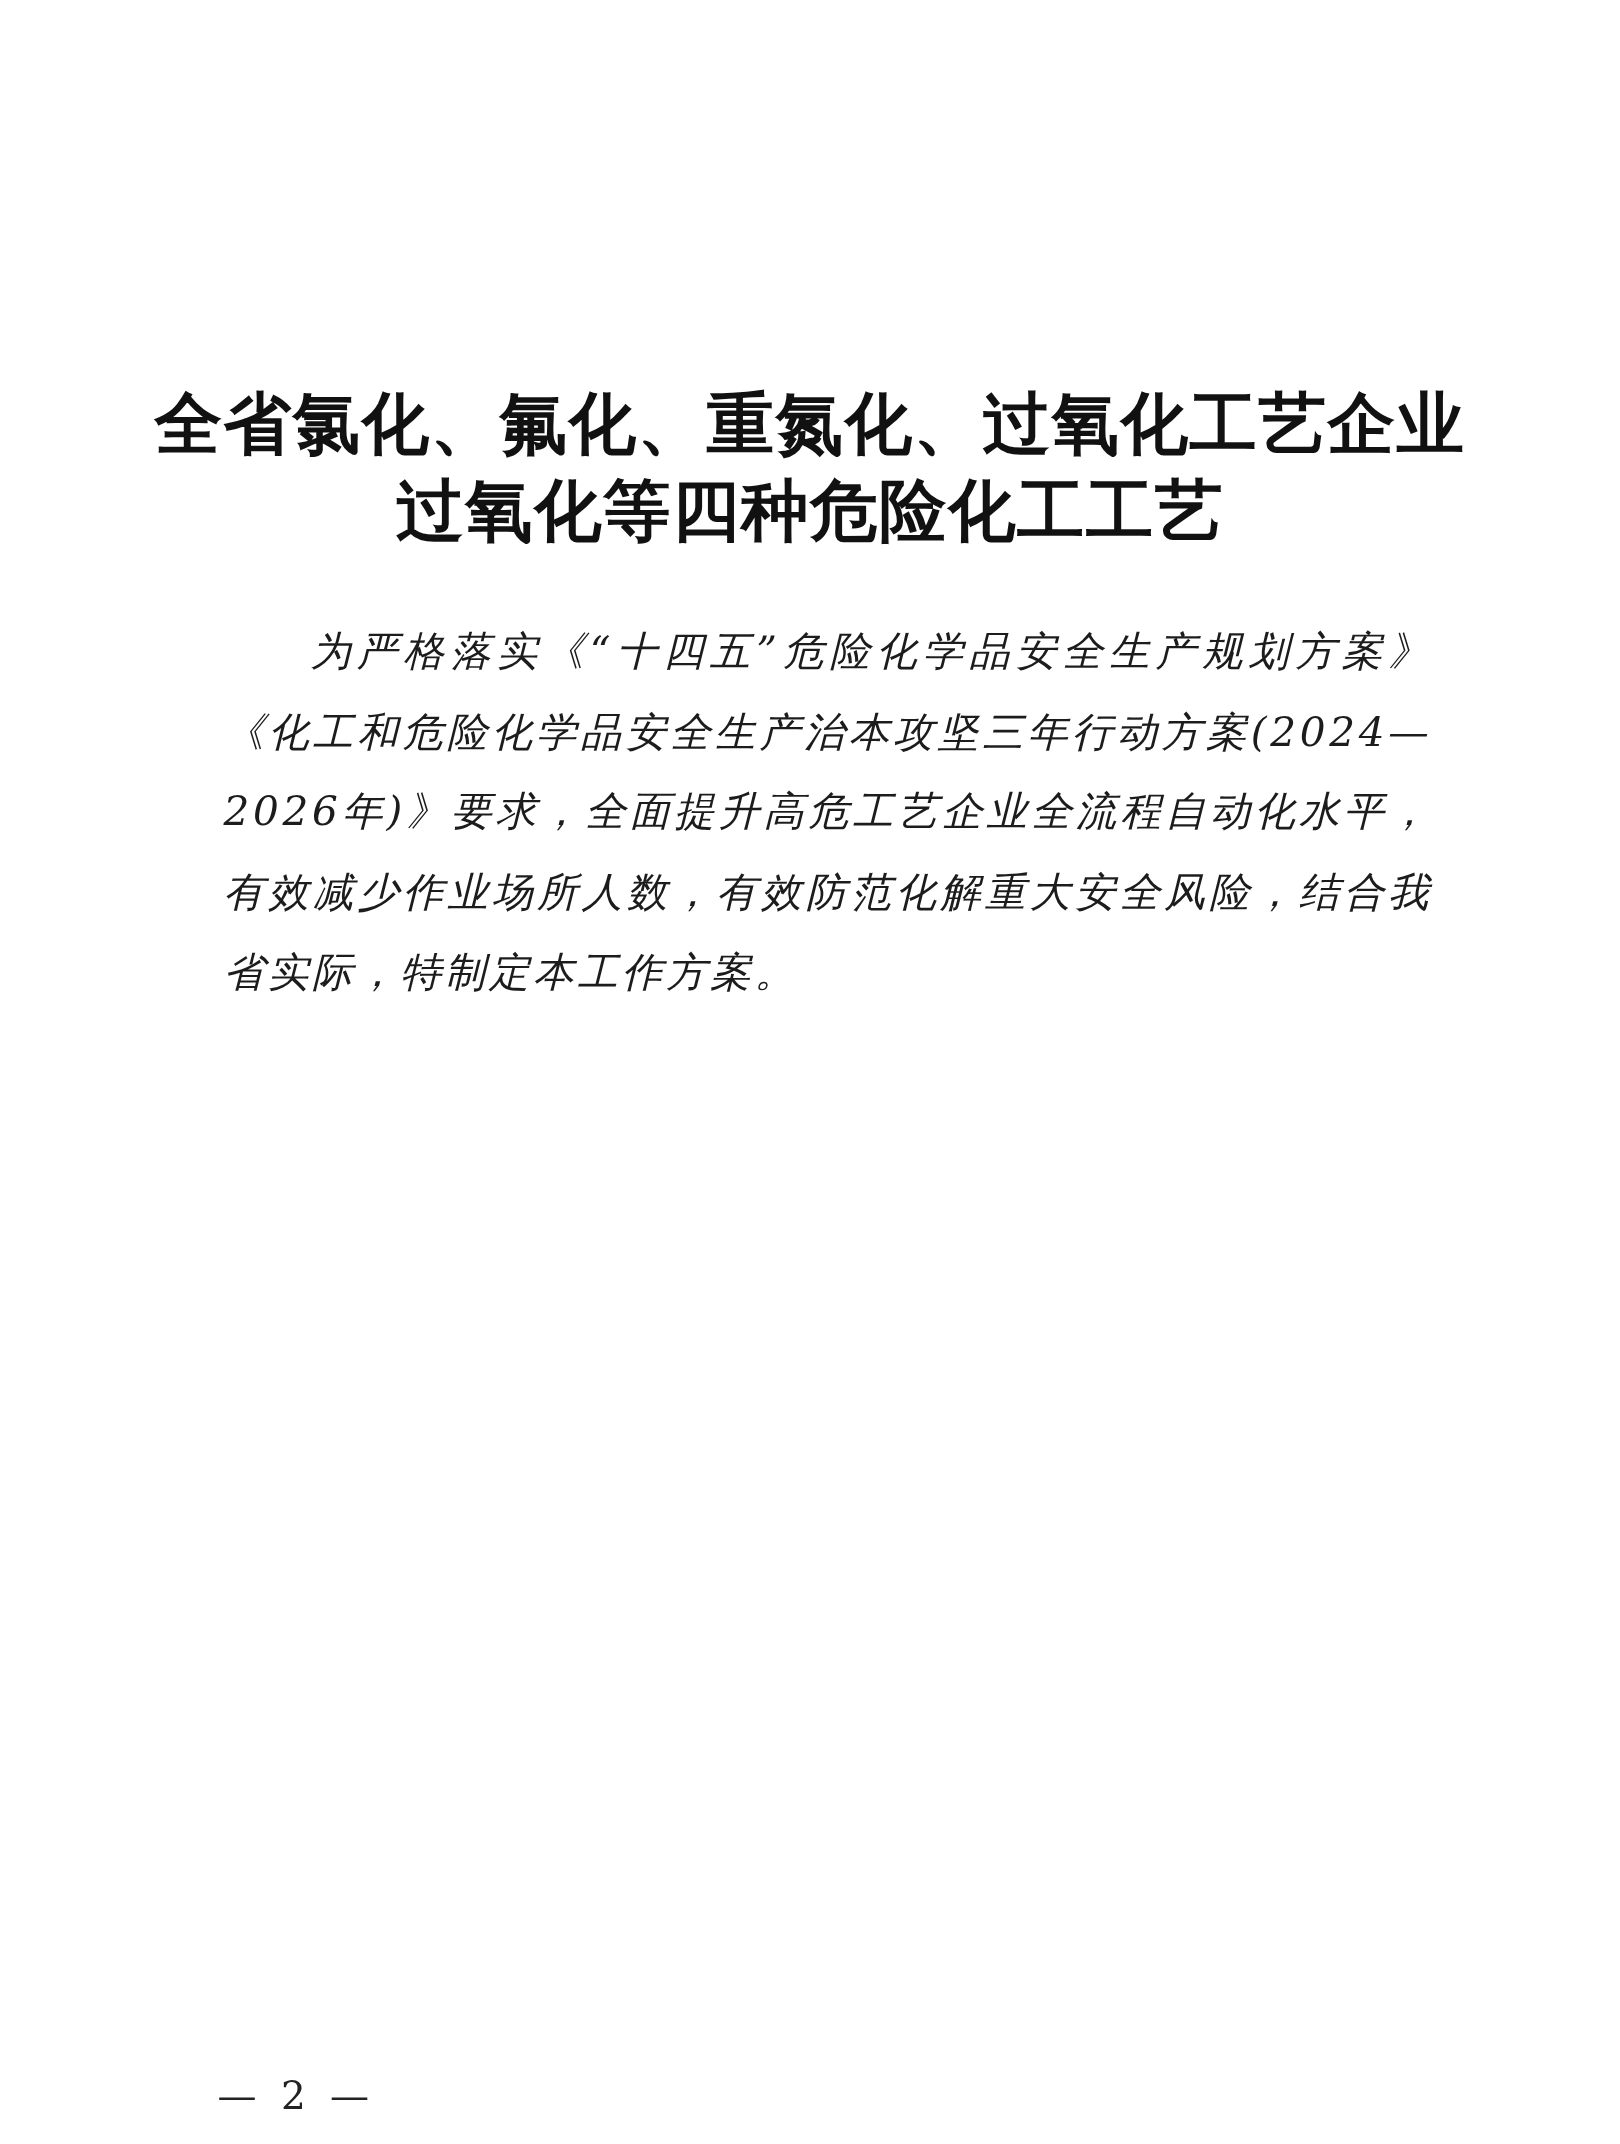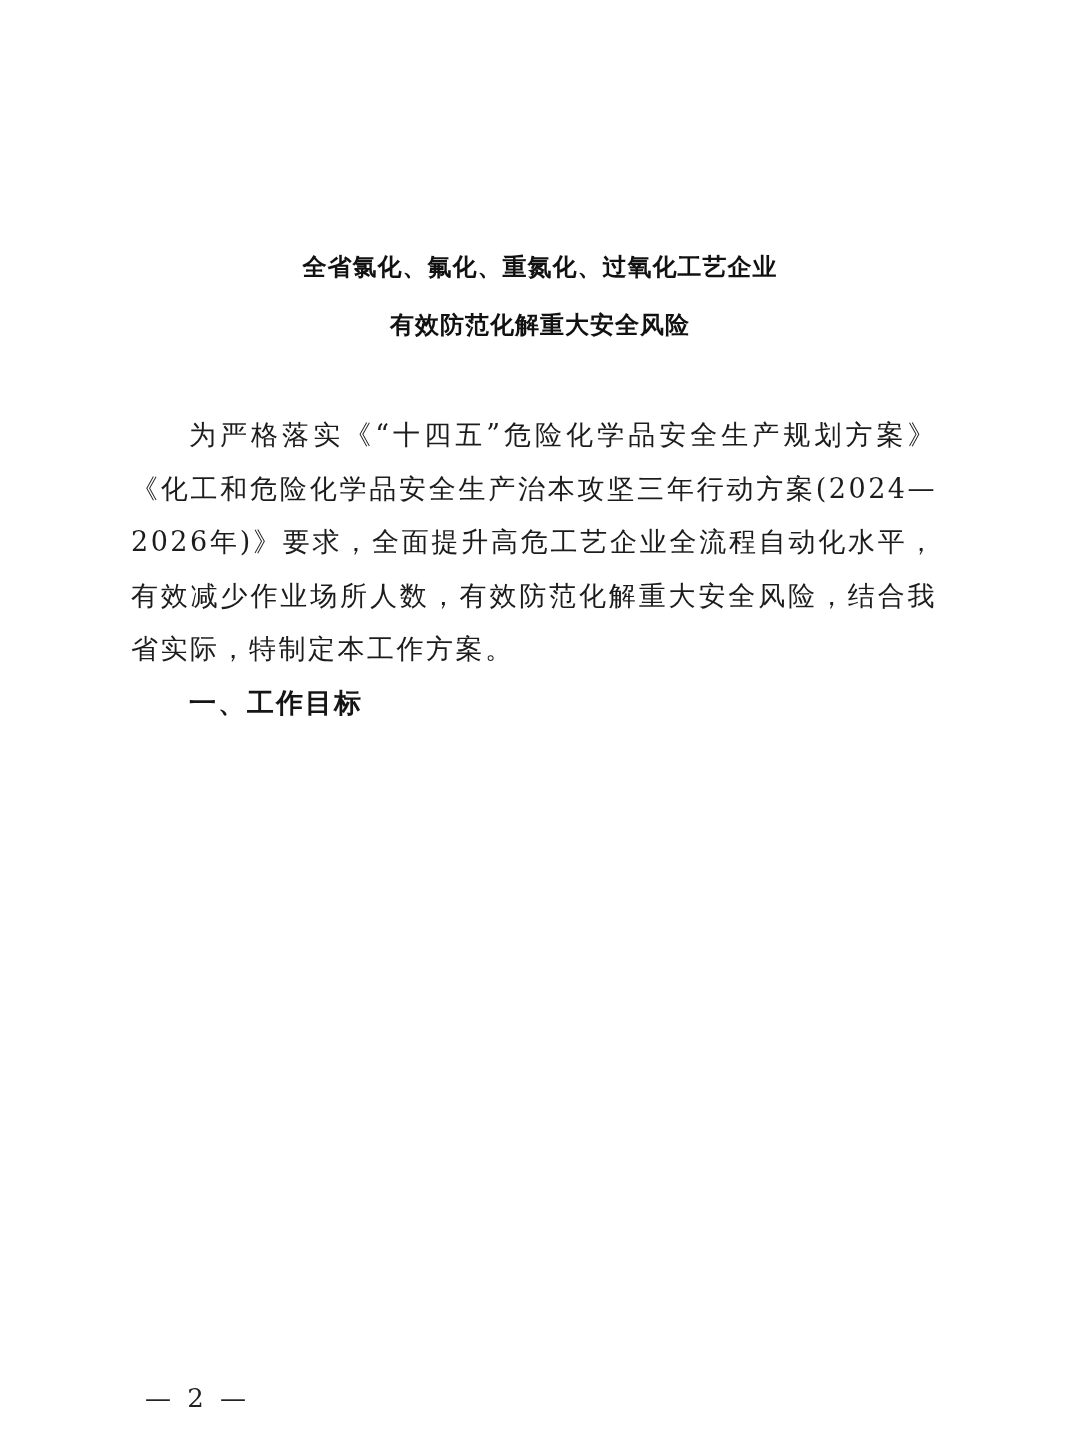--- a/index.html
+++ b/index.html
@@ -19,38 +19,39 @@
       position: absolute;
       left: 0; top: 0;
       width: 1080px;
       height: 1429px;
       background: #ffffff;
     }
     .title {
       position: absolute;
       left: 0;
       width: 1080px;
-      top: 238px;
+      top: 254px;
       text-align: center;
       font-family: "DejaVu Sans", "Liberation Sans", sans-serif;
       font-weight: bold;
-      font-size: 24px;
+      font-size: 45px;
       line-height: 58px;
       color: #111111;
       letter-spacing: 1px;
     }
     .title .line { display: block; }
     .body-text {
       position: absolute;
-      left: 131px;
+      left: 149px;
       width: 806px;
       top: 408px;
       font-size: 27px;
       line-height: 53.5px;
       color: #1c1c1c;
+      font-style: italic;
     }
     .para {
       margin: 0;
       text-indent: 58px;
       text-align: justify;
       text-align-last: left;
       letter-spacing: 2.5px;
     }
     .heading {
       margin: 0;
@@ -72,25 +73,24 @@
       letter-spacing: 4px;
     }
   </style>
 </head>
 <body>
 
 <div class="page">
 
   <div class="title">
     <span class="line">全省氯化、氟化、重氮化、过氧化工艺企业</span>
-    <span class="line">有效防范化解重大安全风险</span>
+    <span class="line">过氧化等四种危险化工工艺</span>
   </div>
 
   <div class="body-text">
     <p class="para">为严格落实《“十四五”危险化学品安全生产规划方案》《化工和危险化学品安全生产治本攻坚三年行动方案(2024—2026年)》要求，全面提升高危工艺企业全流程自动化水平，有效减少作业场所人数，有效防范化解重大安全风险，结合我省实际，特制定本工作方案。</p>
 
-    <p class="heading">一、工作目标</p>
 
   </div>
 
   <div class="page-number">— 2 —</div>
 
 </div>
 
 </body></html>

